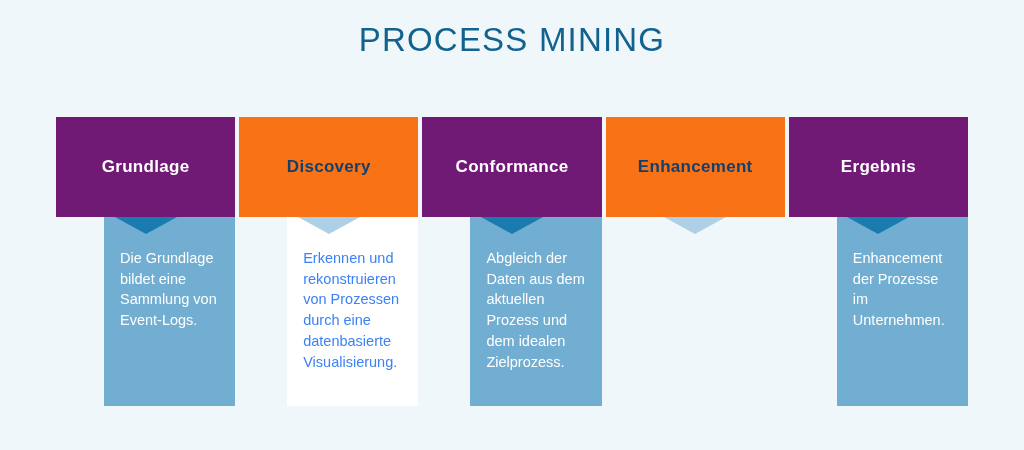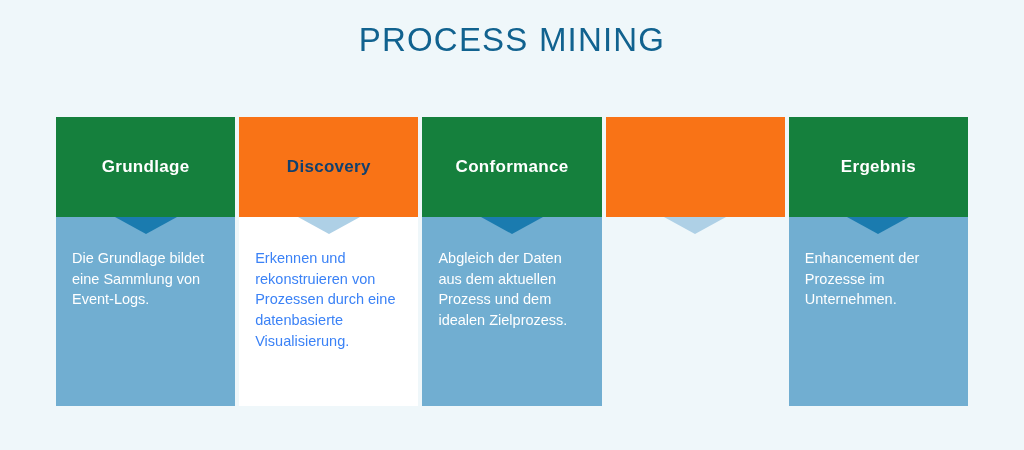--- a/index.html
+++ b/index.html
@@ -73,25 +73,26 @@
     border-top-width: 17px;
     border-top-style: solid;
   }
 
   .col-body {
     flex: 1 1 auto;
     padding: 31px 16px 0 16px;
     font-size: 14.5px;
     line-height: 1.43;
     box-sizing: border-box;
+    margin-left: 48px;
   }
 
   
   .column.dark .col-header {
-    background: #15803d;
+    background: #701a75;
     color: #ffffff;
   }
   .column.dark .col-header .arrow {
     border-top-color: #1a7baf;
   }
   .column.dark .col-body {
     background: #71aed1;
     color: #ffffff;
   }
 
@@ -137,20 +138,21 @@
     <div class="column dark">
       <div class="col-header">
         <span>Conformance</span>
         <span class="arrow"></span>
       </div>
       <div class="col-body">Abgleich der Daten aus dem aktuellen Prozess und dem idealen Zielprozess.</div>
     </div>
 
     <div class="column light">
       <div class="col-header">
+        <span>Enhancement</span>
         <span class="arrow"></span>
       </div>
     </div>
 
     <div class="column dark">
       <div class="col-header">
         <span>Ergebnis</span>
         <span class="arrow"></span>
       </div>
       <div class="col-body">Enhancement der Prozesse im Unternehmen.</div>

